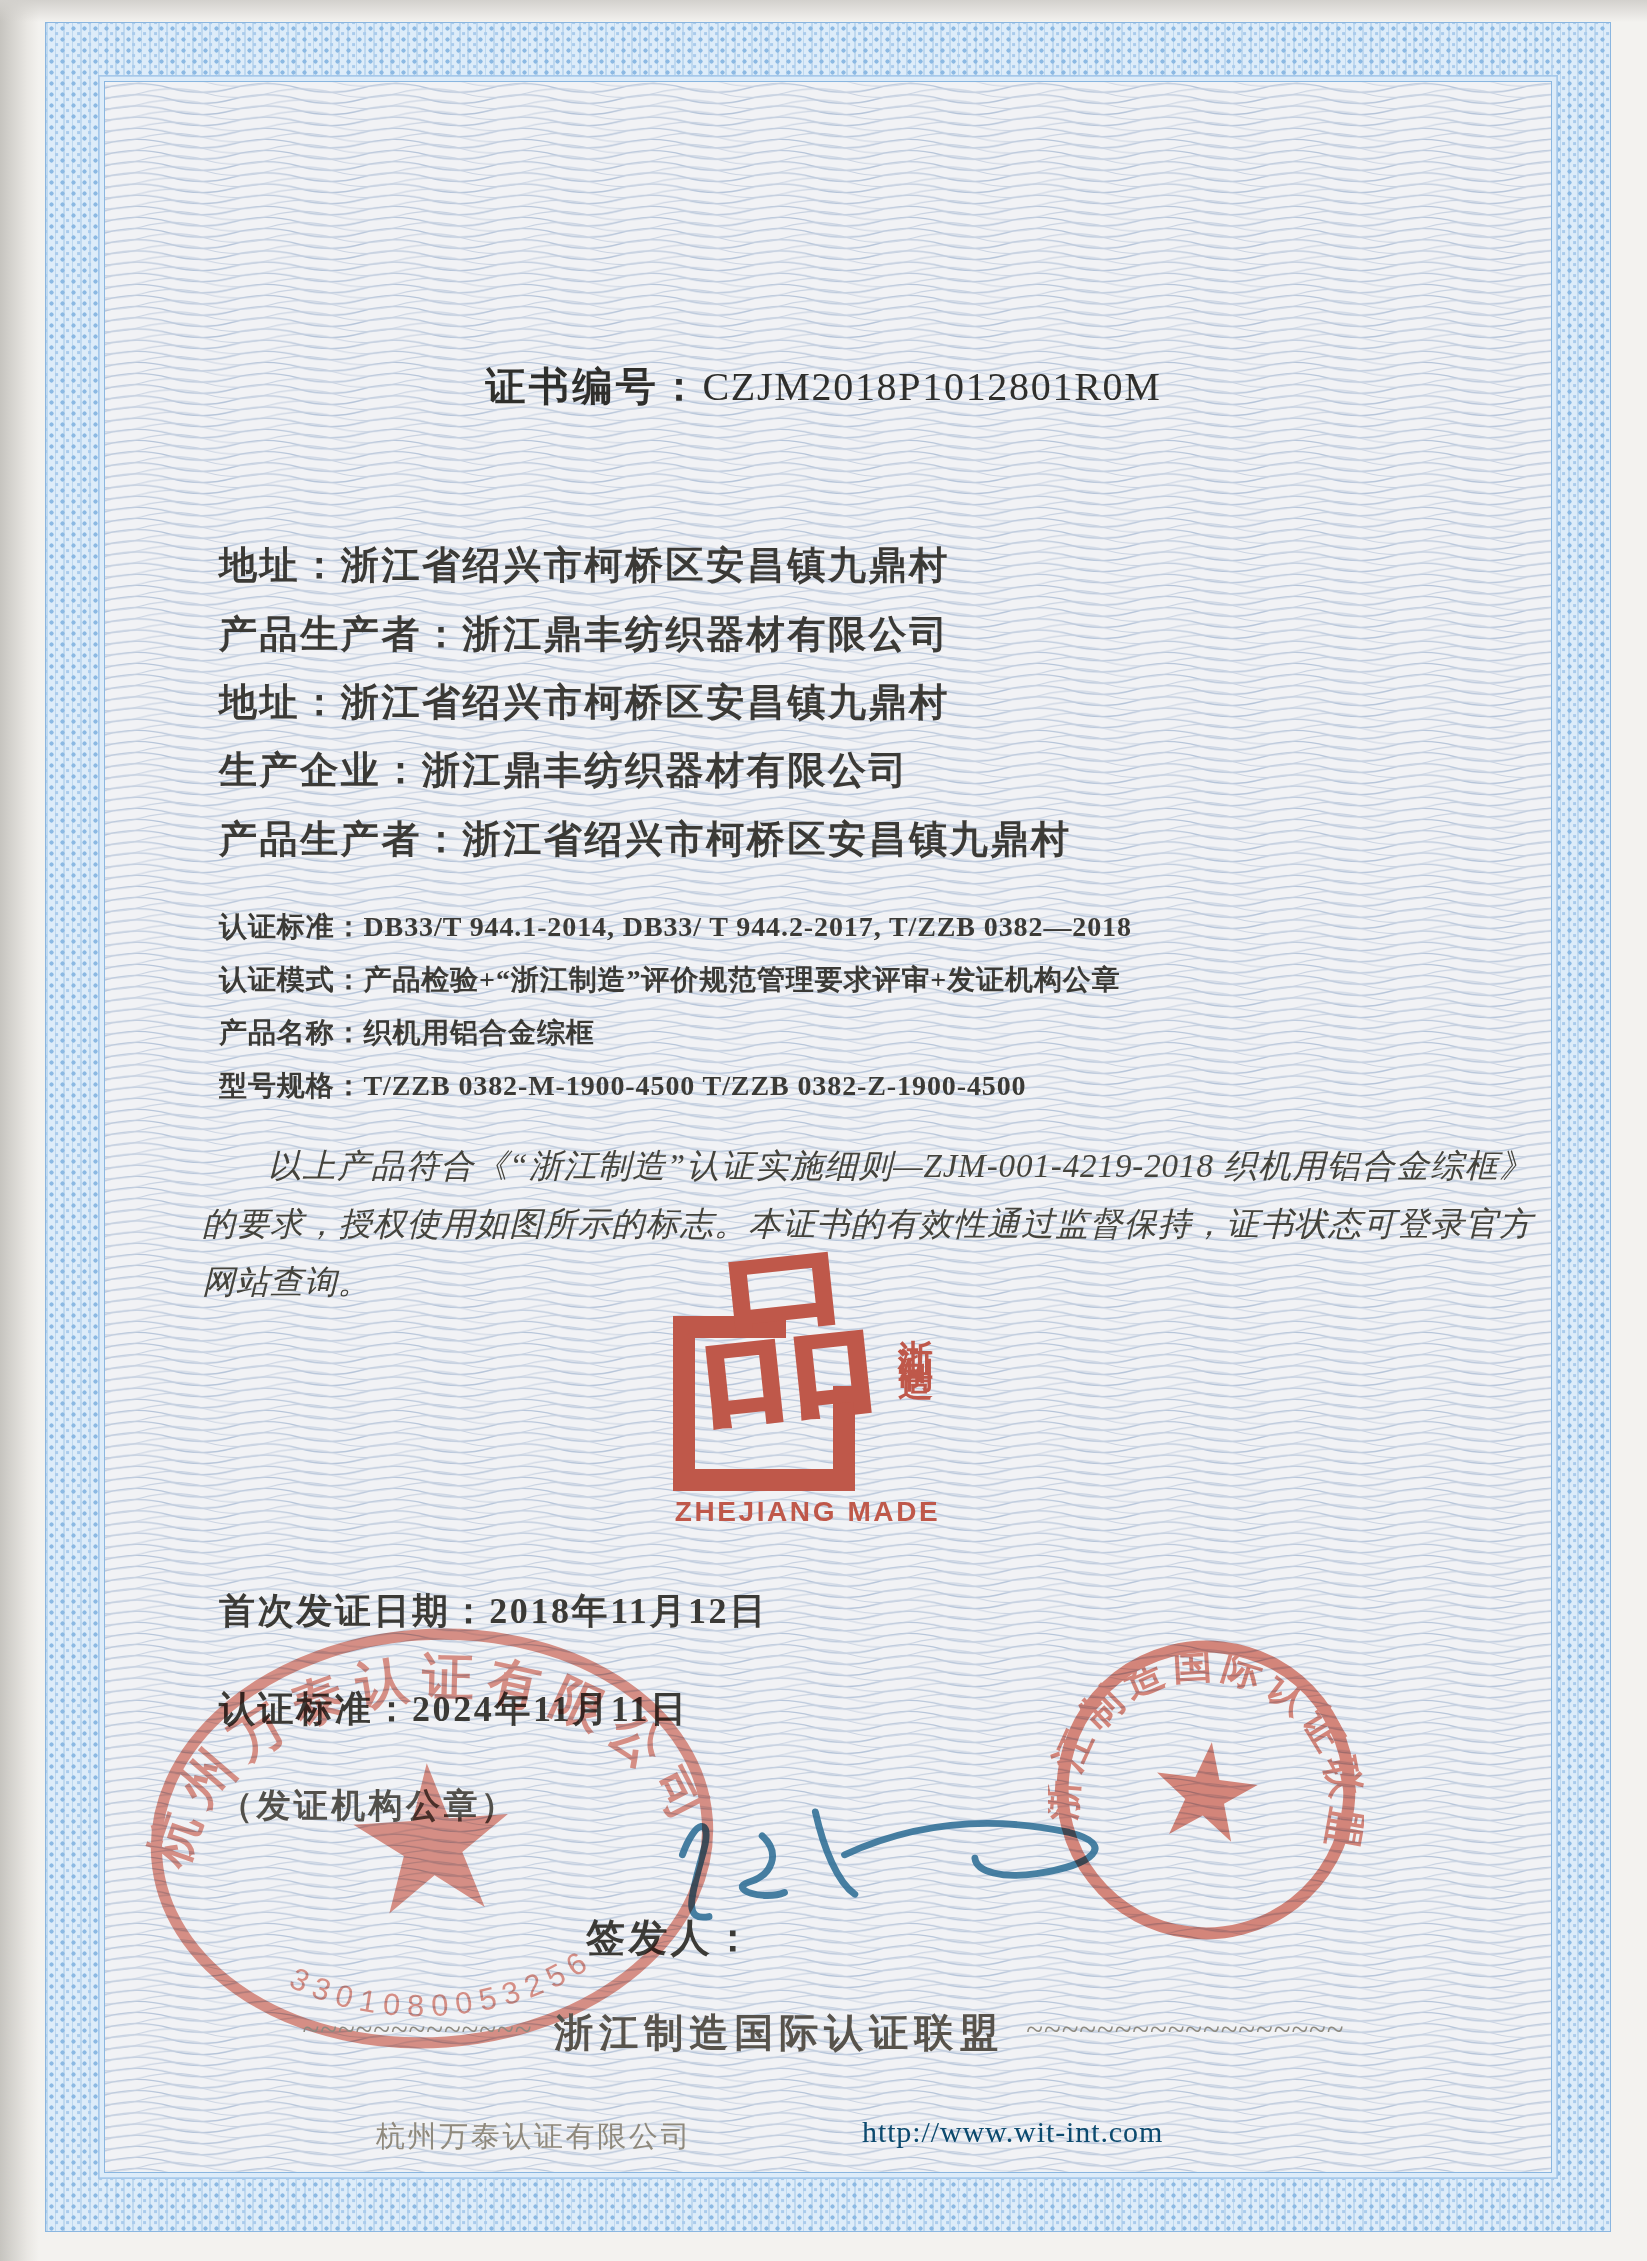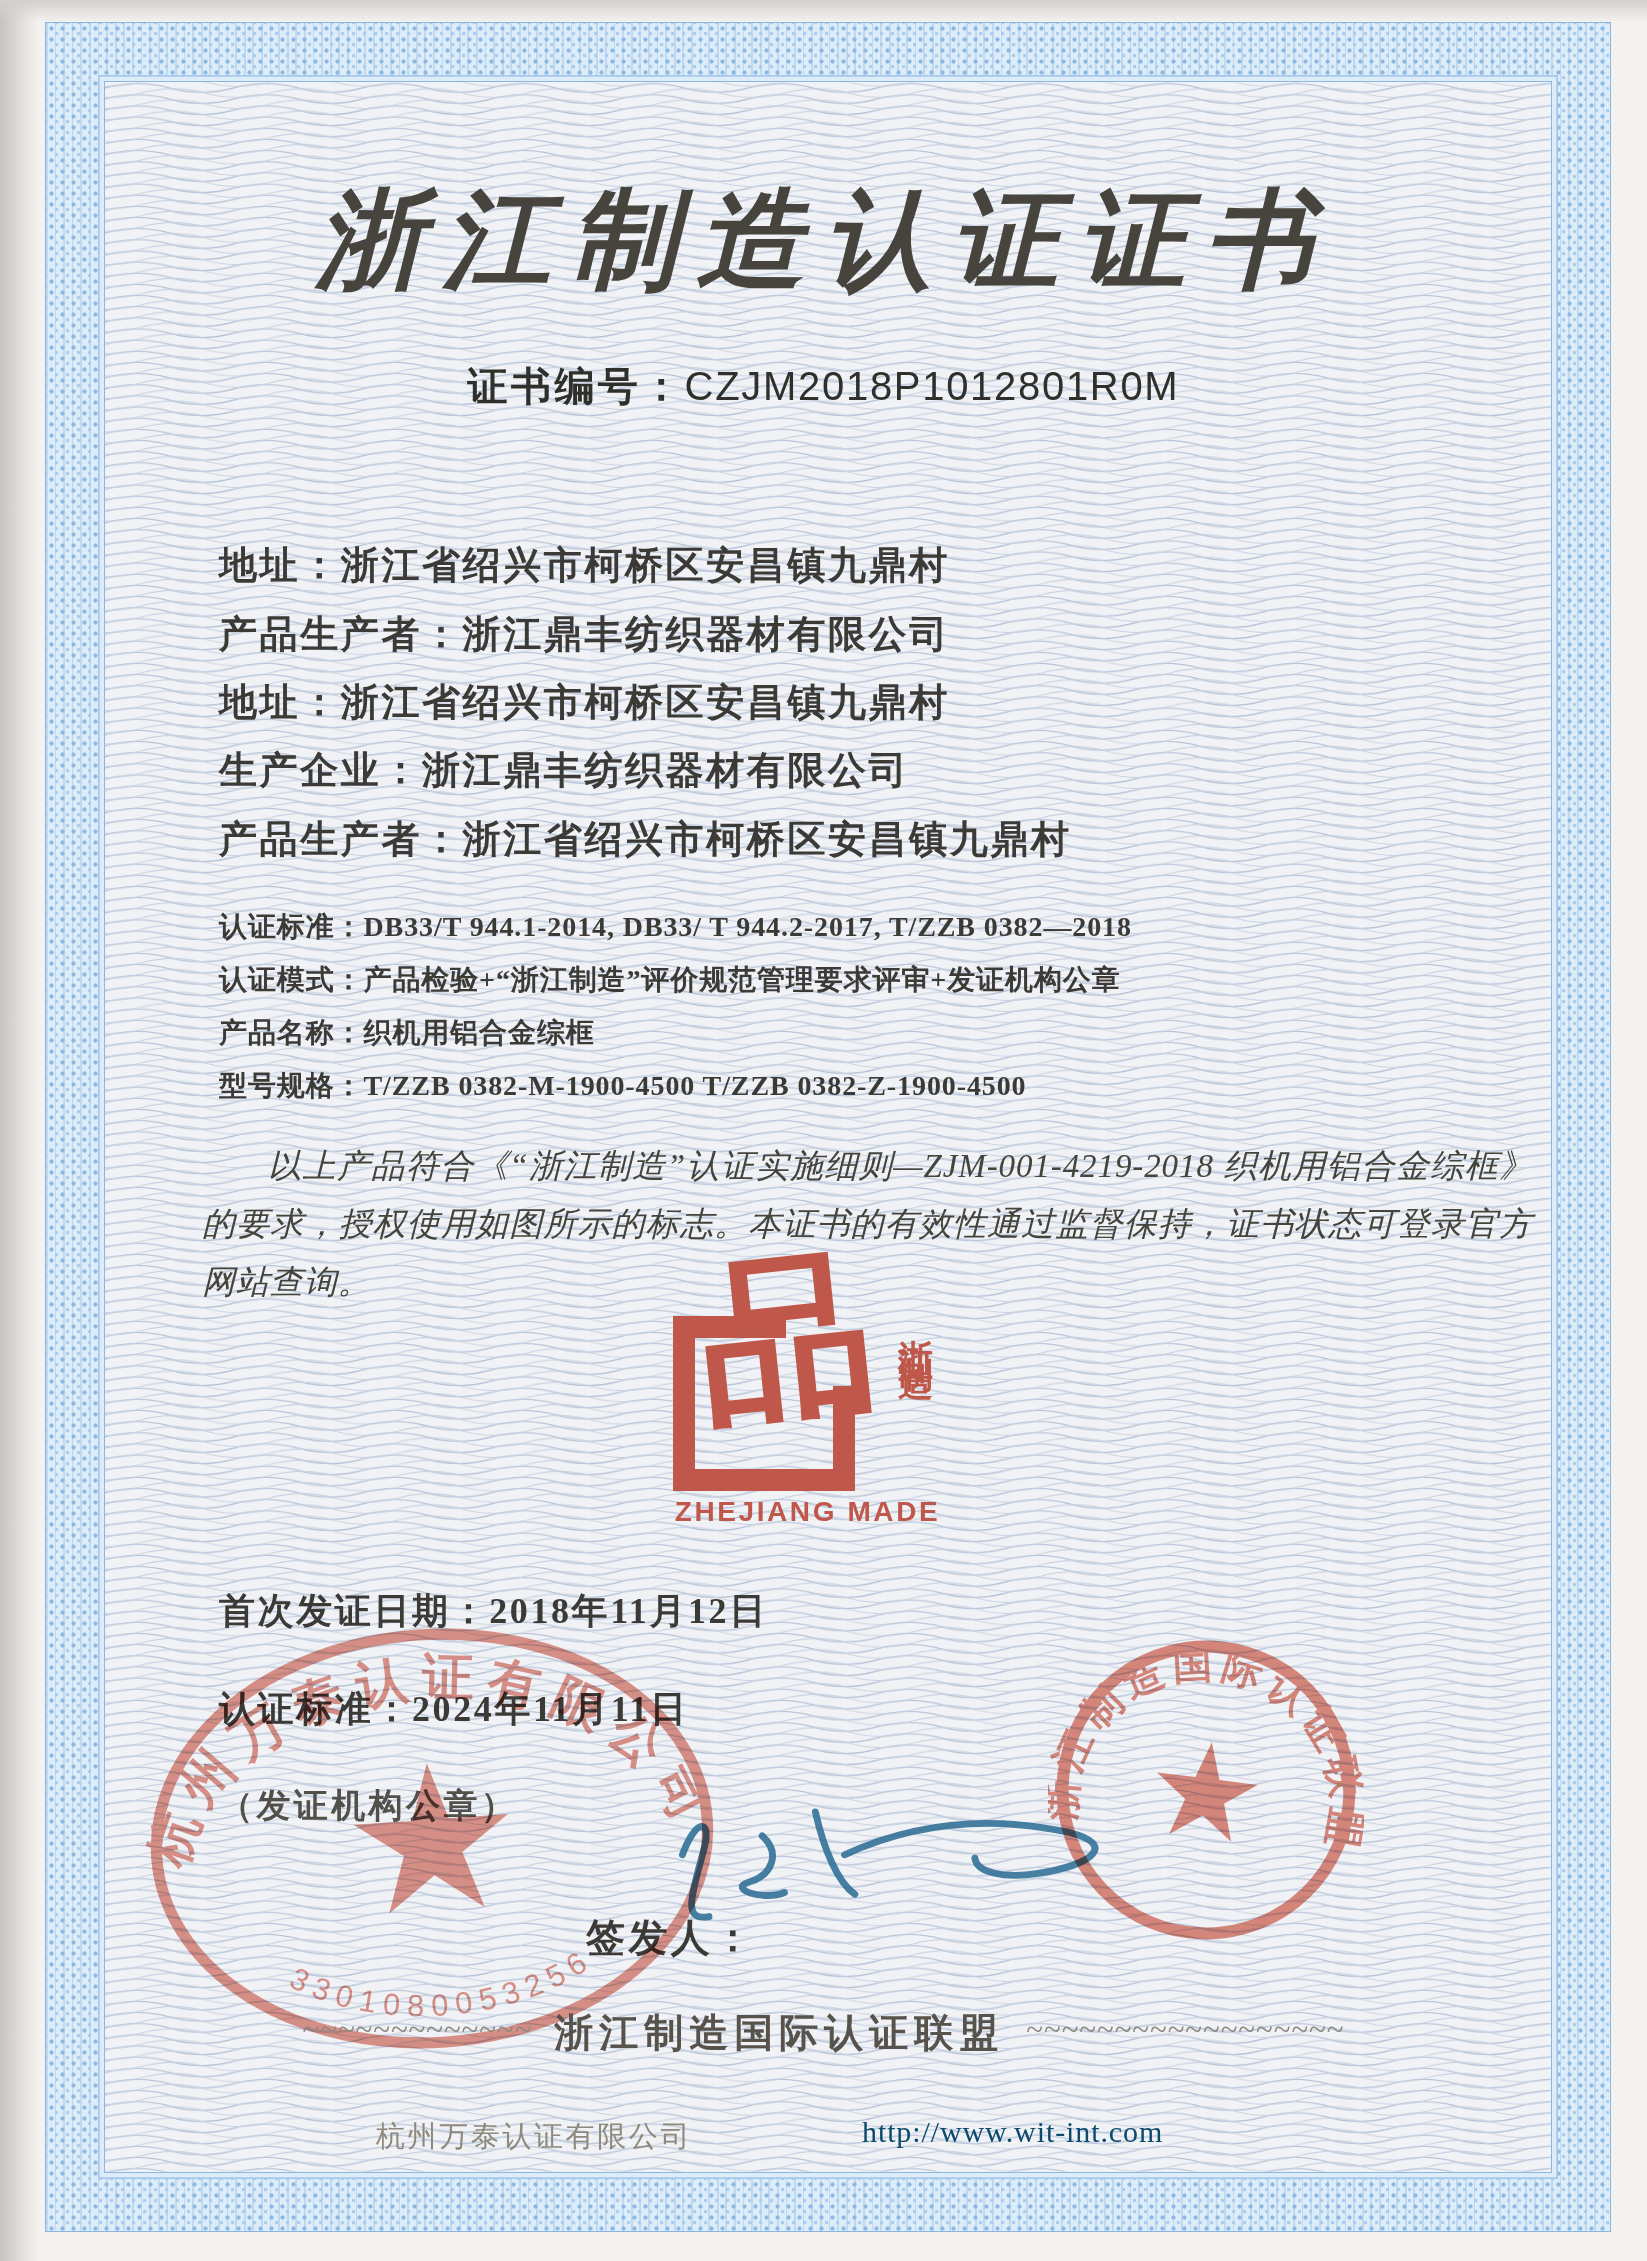--- a/index.html
+++ b/index.html
@@ -22,21 +22,21 @@
   .inner{position:absolute;left:58px;top:58px;right:58px;bottom:58px;box-sizing:border-box;
         background:#f0f2f5;border:1.7px solid #8ab6e0;
         box-shadow:0 0 0 4.3px #ddecf9,0 0 0 6px #a5c8ea;}
   .waves{position:absolute;left:105px;top:82px;width:1446px;height:2090px;z-index:0;}
   .layer{position:absolute;z-index:2;}
   .title{left:0;top:168px;width:1647px;text-align:center;font-size:108px;font-weight:700;font-style:italic;
         letter-spacing:19px;color:#46443c;}
   .certno{left:0;top:359px;width:1647px;text-align:center;font-family:"Liberation Sans","DejaVu Sans",sans-serif;
         font-size:40px;color:#2f2f2c;}
   .certno .lbl{font-weight:700;letter-spacing:3.4px;}
-  .certno .num{letter-spacing:1.7px;}
+  .certno .num{letter-spacing:1.7px;font-family:Liberation Serif, serif;}
   .field{left:219px;font-size:38px;font-weight:600;letter-spacing:2.6px;color:#3b3a36;white-space:nowrap;}
   .spec{left:219px;font-size:28px;font-weight:600;letter-spacing:0.9px;color:#3b3a36;white-space:nowrap;}
   .statement{left:202px;top:1137px;width:1331px;font-size:33px;line-height:58px;color:#44433c;
         text-align:justify;text-indent:2em;font-style:italic;letter-spacing:0.9px;}
   
   .logo-box{left:673px;top:1285px;width:268px;height:245px;color:#bf584a;}
   .logo-frame{position:absolute;left:0;top:31px;width:182px;height:175px;}
   .logo-frame .bar{position:absolute;background:currentColor;}
   .b-left{left:0;top:0;width:22px;height:175px;}
   .b-bottom{left:0;bottom:0;width:182px;height:22px;}
@@ -80,21 +80,20 @@
       </pattern>
       <pattern id="w2" width="150" height="13" patternUnits="userSpaceOnUse" patternTransform="translate(42,6)">
         <path d="M0 6.5 Q37.5 -3.5 75 6.5 T150 6.5" fill="none" stroke="#c8d2e1" stroke-width="1.2"></path>
       </pattern>
     </defs>
     <rect x="0" y="0" width="100%" height="100%" fill="#f1f2f5"></rect>
     <rect x="0" y="0" width="100%" height="100%" fill="url(#w1)"></rect>
     <rect x="0" y="0" width="100%" height="100%" fill="url(#w2)"></rect>
   </svg>
 
-  <div class="layer abs title">浙江制造认证证书</div>
 
   <div class="layer abs certno">
     <span class="lbl">证书编号：</span><span class="num">CZJM2018P1012801R0M</span>
   </div>
 
   <div class="layer abs field" style="top:540px">
     <span>地址：</span><span>浙江省绍兴市柯桥区安昌镇九鼎村</span>
   </div>
   <div class="layer abs field" style="top:609px">
     <span>产品生产者：</span><span>浙江鼎丰纺织器材有限公司</span>

